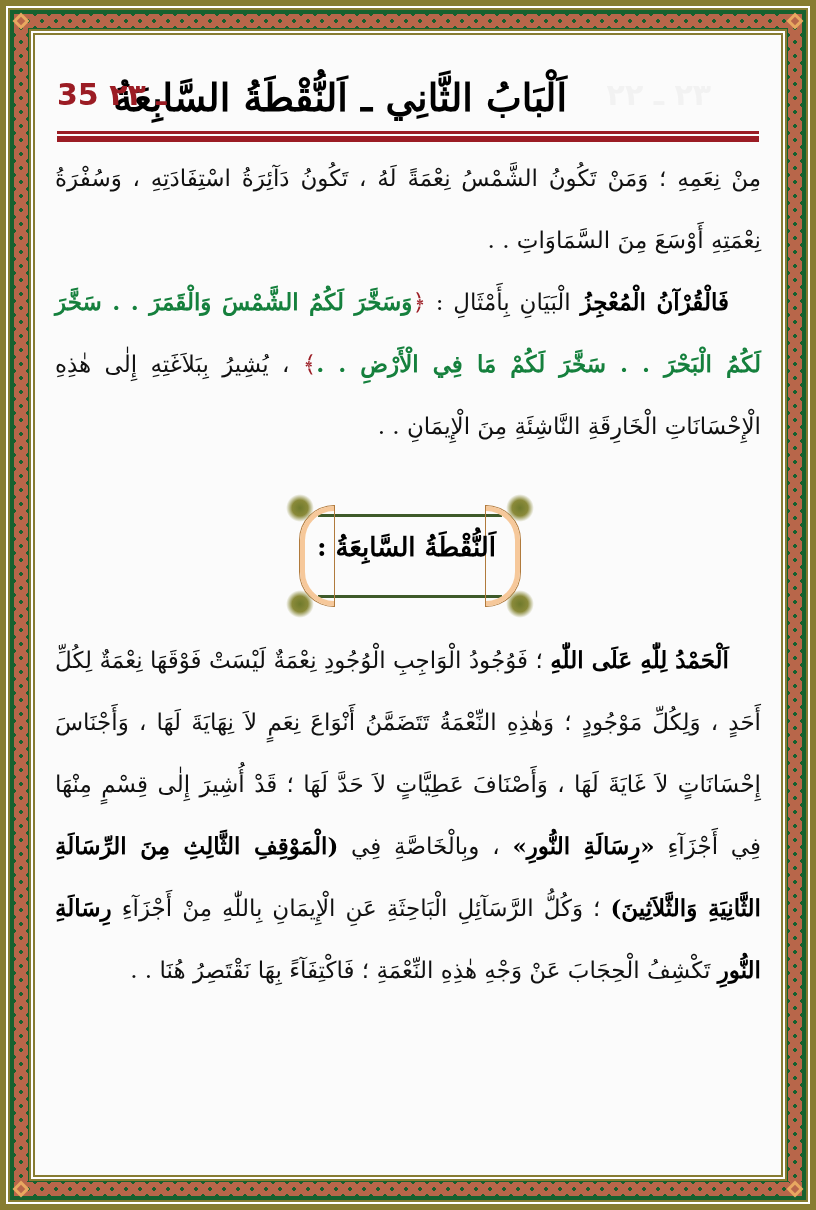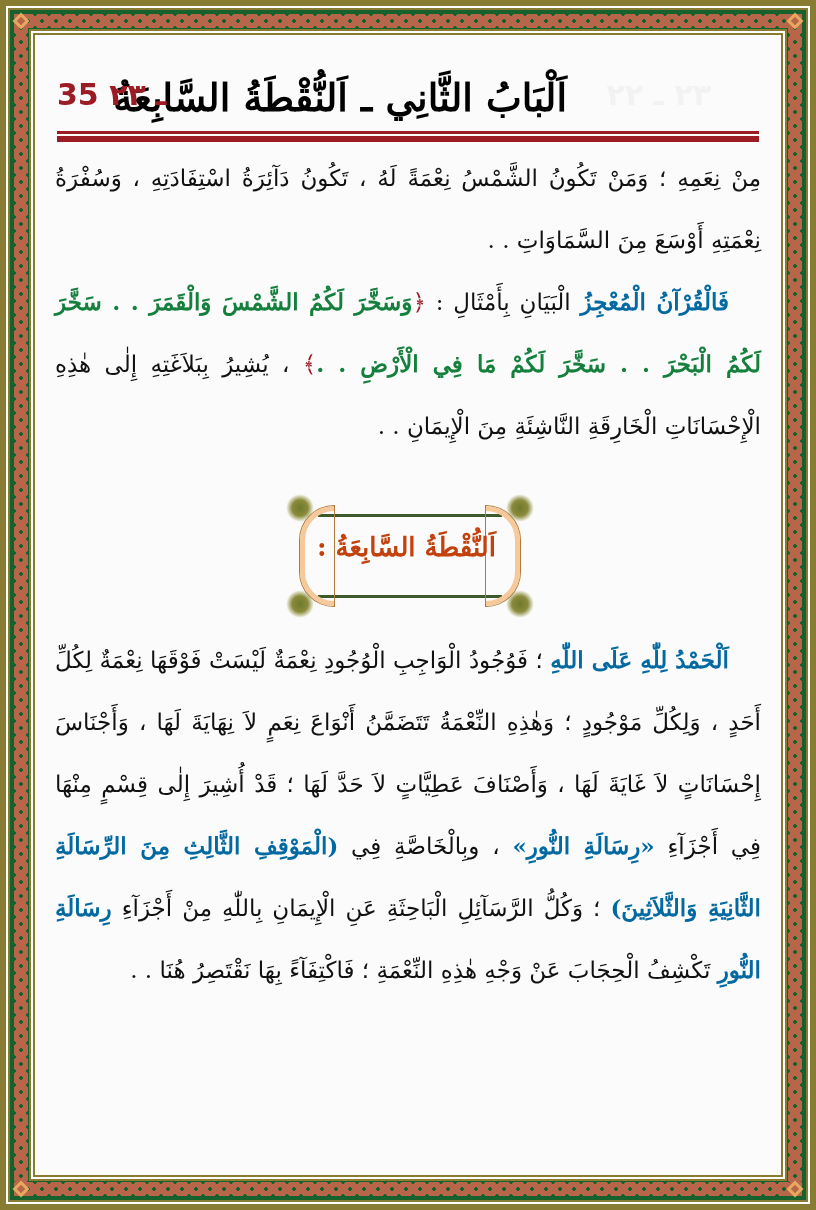--- a/index.html
+++ b/index.html
@@ -110,21 +110,21 @@
       position: absolute; left: 20px; right: 20px;
       direction: rtl; text-align: justify;
       font-family: "DejaVu Serif", serif;
       font-size: 23px; line-height: 62px; color: #111111;
       text-align-last: right;
     }
     .p1 { top: 112px; }
     .p2 { top: 594px; }
     .para { margin: 0; }
     .indent { display: inline-block; width: 32px; }
-    .red { color: #0369a1; font-weight: bold; }
+    .red { color: #000000; font-weight: bold; }
     .blue { color: #15803d; font-weight: bold; }
     .orn { color: #9b1c24; font-weight: normal; }
 
     .section-frame {
       position: absolute; left: 249px; top: 459px; width: 252px; height: 124px;
     }
     .sf-line {
       position: absolute; left: 34px; right: 34px; height: 3px; background: #3e5a2a;
     }
     .sf-line.top { top: 20px; }
@@ -141,21 +141,21 @@
       background: radial-gradient(ellipse at center, #6f7a2c 0%, #8a8a3a 40%, transparent 70%);
     }
     .sf-leaf.tl { left: 2px; top: 0; }
     .sf-leaf.tr { right: 2px; top: 0; }
     .sf-leaf.bl { left: 2px; bottom: 0; }
     .sf-leaf.br { right: 2px; bottom: 0; }
     .sf-title {
       position: absolute; left: 40px; right: 40px; top: 38px;
       direction: rtl; text-align: left;
       font-family: "DejaVu Serif", serif;
-      font-weight: bold; font-size: 26px; color: #c2410c; white-space: nowrap;
+      font-weight: bold; font-size: 26px; color: #000000; white-space: nowrap;
     }
   </style>
 </head>
 <body>
 
 <div class="frame-outer">
   <div class="frame-white1"></div>
   <div class="frame-olive2"></div>
   <div class="frame-green">
     <div class="band band-top"></div>

